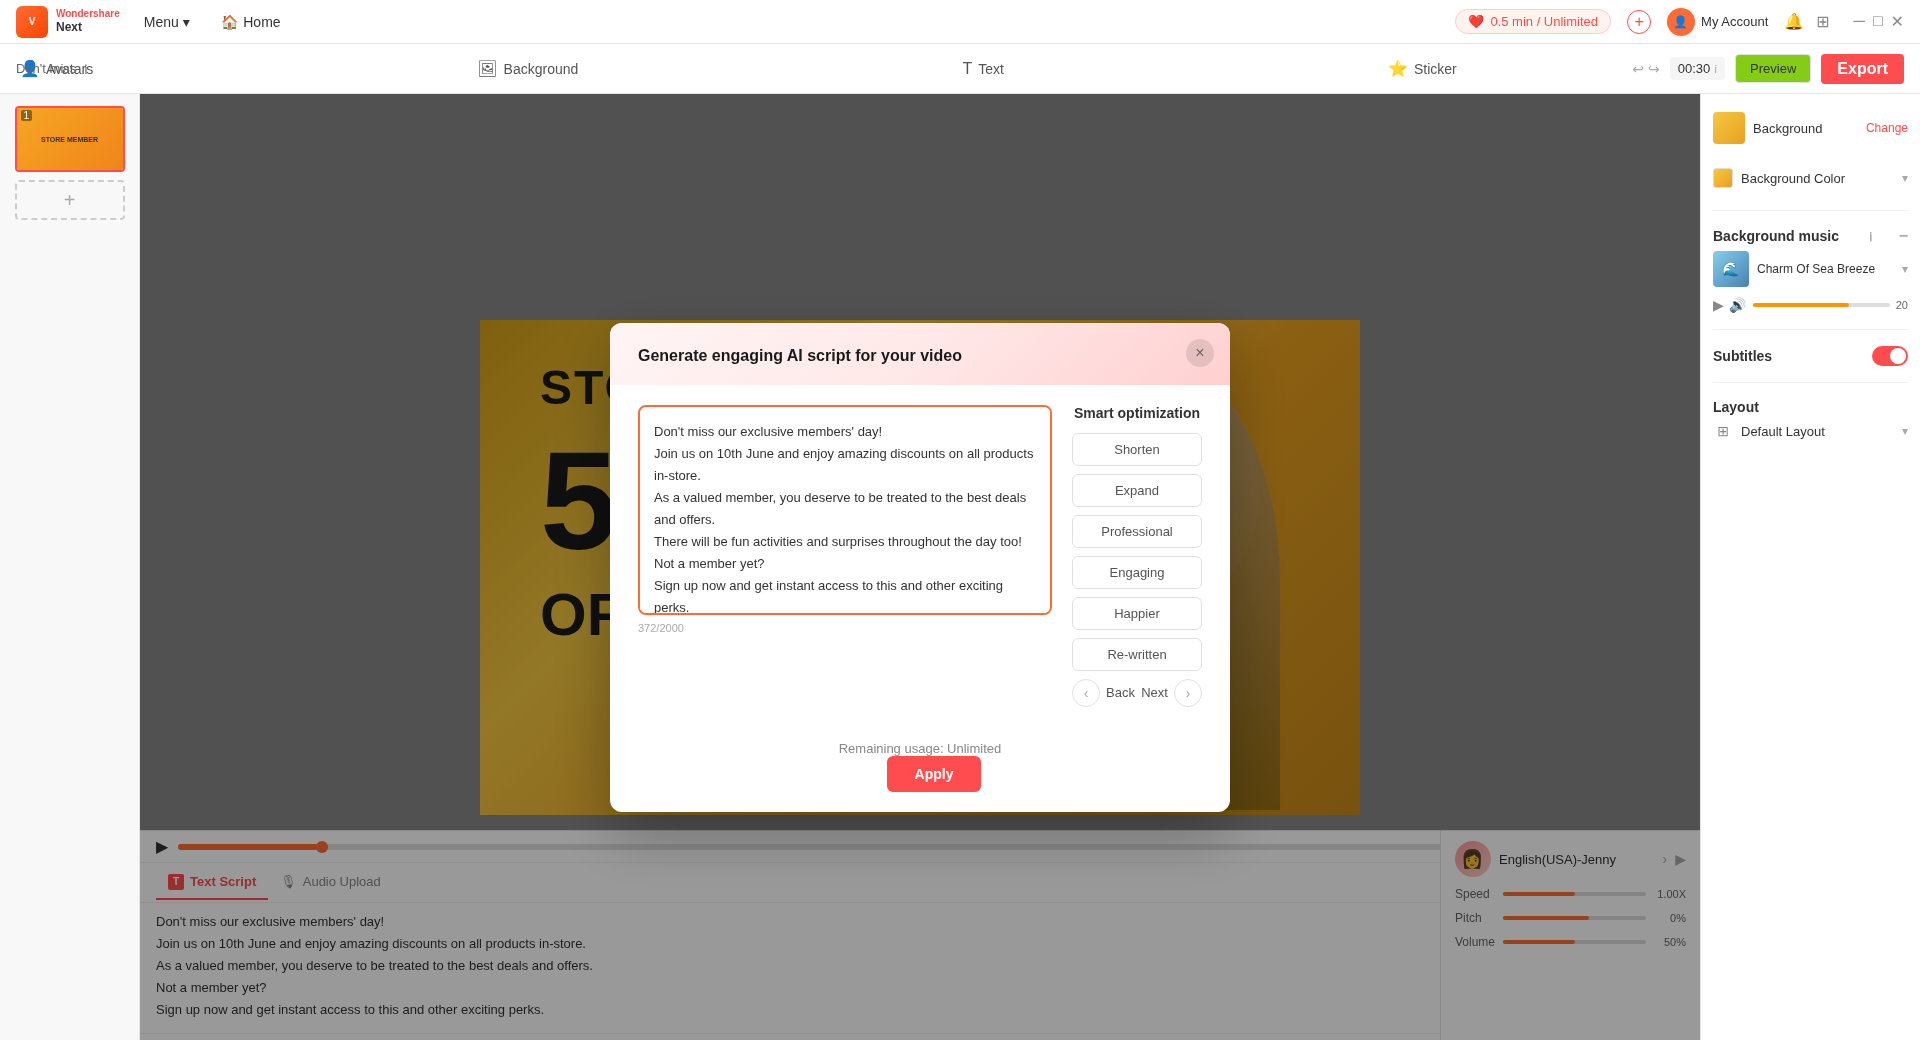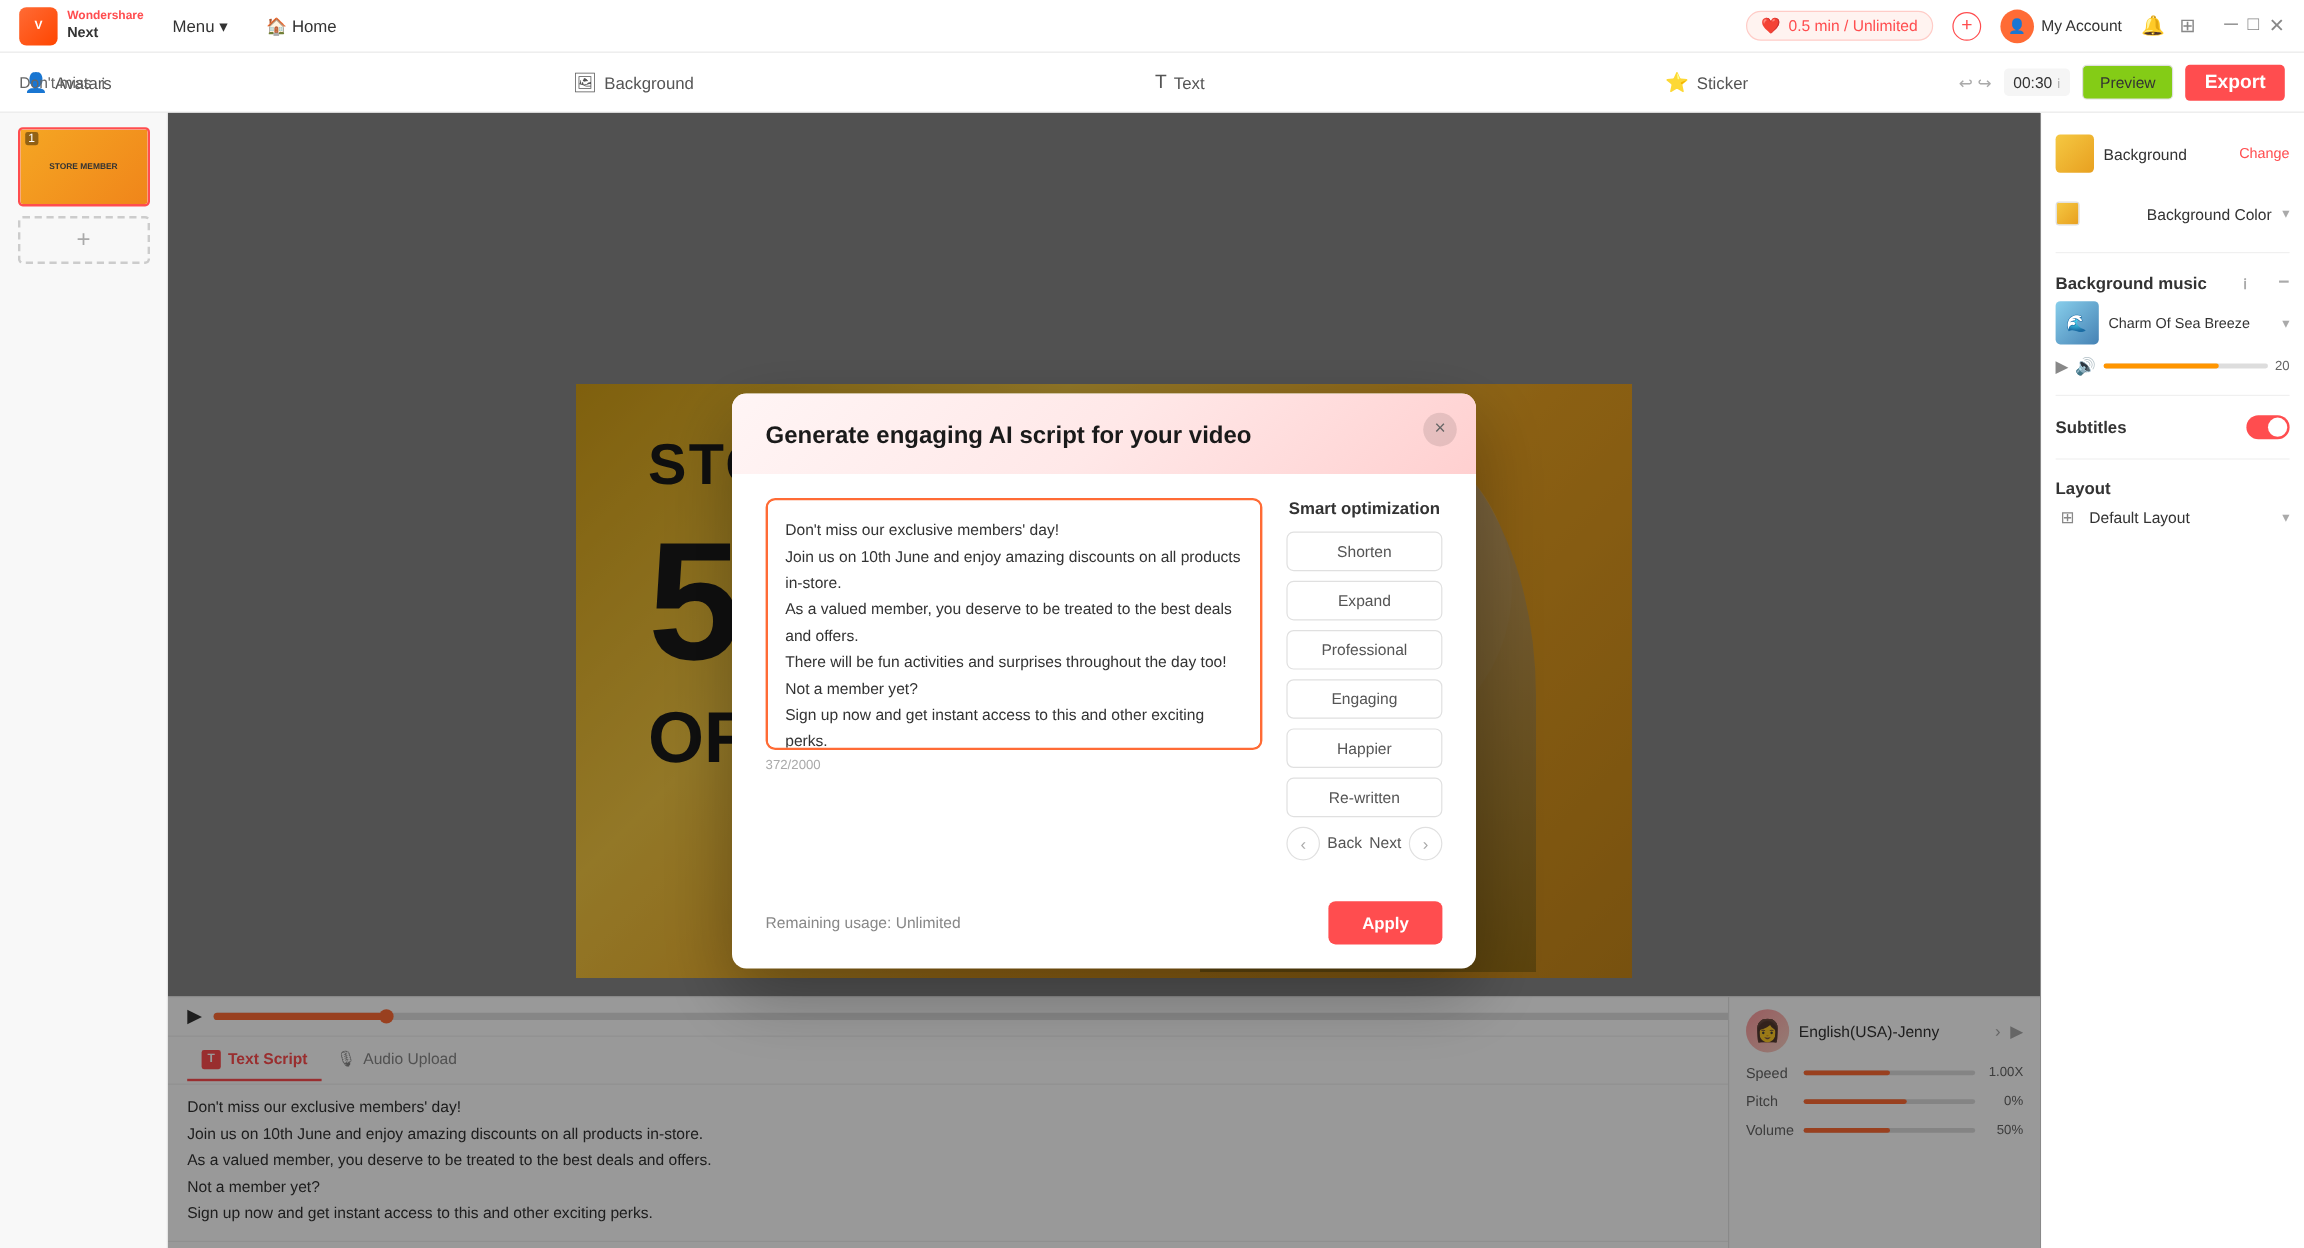--- a/index.html
+++ b/index.html
@@ -135,41 +135,41 @@
     }
     .modal {
       width: 620px; background: #fff; border-radius: 12px; overflow: hidden;
       box-shadow: 0 20px 60px rgba(0,0,0,0.3);
     }
     .modal-header {
       background: linear-gradient(135deg, #fff5f5 0%, #ffe8e8 50%, #ffd0d0 100%);
       padding: 24px 28px 20px;
       position: relative;
     }
-    .modal-title { font-size: 20px; font-weight: 700; color: #1a1a1a; }
+    .modal-title { font-size: 16px; font-weight: 700; color: #1a1a1a; }
     .modal-close { position: absolute; top: 16px; right: 16px; width: 28px; height: 28px; border-radius: 50%; background: rgba(0,0,0,0.1); display: flex; align-items: center; justify-content: center; cursor: pointer; color: #666; font-size: 16px; }
     .modal-body { padding: 20px 28px; display: flex; gap: 20px; }
     .modal-textarea-wrap { flex: 1; }
     .modal-textarea {
       width: 100%; height: 210px; border: 2px solid #ff6b35; border-radius: 8px;
       padding: 14px; font-size: 13px; color: #333; line-height: 1.7;
       resize: none; outline: none; font-family: inherit;
     }
     .char-count { font-size: 11px; color: #aaa; margin-top: 4px; }
     .smart-panel { width: 130px; }
     .smart-title { font-size: 14px; font-weight: 600; color: #333; margin-bottom: 12px; text-align: center; }
     .smart-btn {
       display: block; width: 100%; padding: 8px 10px; border: 1px solid #e0e0e0;
       border-radius: 6px; text-align: center; cursor: pointer; font-size: 13px; color: #555;
       background: #fff; margin-bottom: 8px; transition: all 0.2s;
     }
     .smart-nav { display: flex; align-items: center; justify-content: space-between; margin-top: 8px; }
     .nav-arrow { width: 28px; height: 28px; border-radius: 50%; border: 1px solid #e0e0e0; display: flex; align-items: center; justify-content: center; cursor: pointer; color: #aaa; font-size: 14px; background: #fff; }
     .nav-label { font-size: 13px; color: #555; cursor: pointer; }
-    .modal-footer { padding: 14px 28px 20px; display: flex; align-items: center; justify-content: space-between; }
+    .modal-footer { padding: 14px 28px 20px; display: flex; align-items: center; justify-content: space-between; flex-direction: column; }
     .remaining-text { font-size: 13px; color: #888; }
     .apply-btn { padding: 10px 28px; background: #ff4d4f; color: white; border: none; border-radius: 6px; cursor: pointer; font-size: 14px; font-weight: 600; margin-left: 28px; }
 
     .info-icon { color: #aaa; font-size: 12px; margin-left: 4px; cursor: pointer; }
     .dropdown-arrow { color: #aaa; font-size: 12px; cursor: pointer; }
   </style>
 </head>
 <body>
 
 <div class="top-bar">
@@ -312,21 +312,21 @@
   </div>
 
   <div class="right-panel">
     <div class="right-item">
       <div class="right-item-icon" style="background:linear-gradient(135deg,#f5c842,#e8a020);"></div>
       <span class="right-item-label">Background</span>
       <span class="change-btn">Change</span>
     </div>
     <div class="bg-color-row">
       <div class="bg-color-icon"></div>
-      <span style="font-size:13px;color:#333;flex:1;margin-left:48px;">Background Color</span>
+      <span style="font-size:13px;color:#333;flex:1;">Background Color</span>
       <span class="dropdown-arrow">▾</span>
     </div>
 
     <div class="section-divider"></div>
 
     <div class="music-section">
       <div class="right-section-title">
         <span>Background music</span>
         <span class="info-icon">ℹ</span>
         <span class="collapse-btn">−</span>

